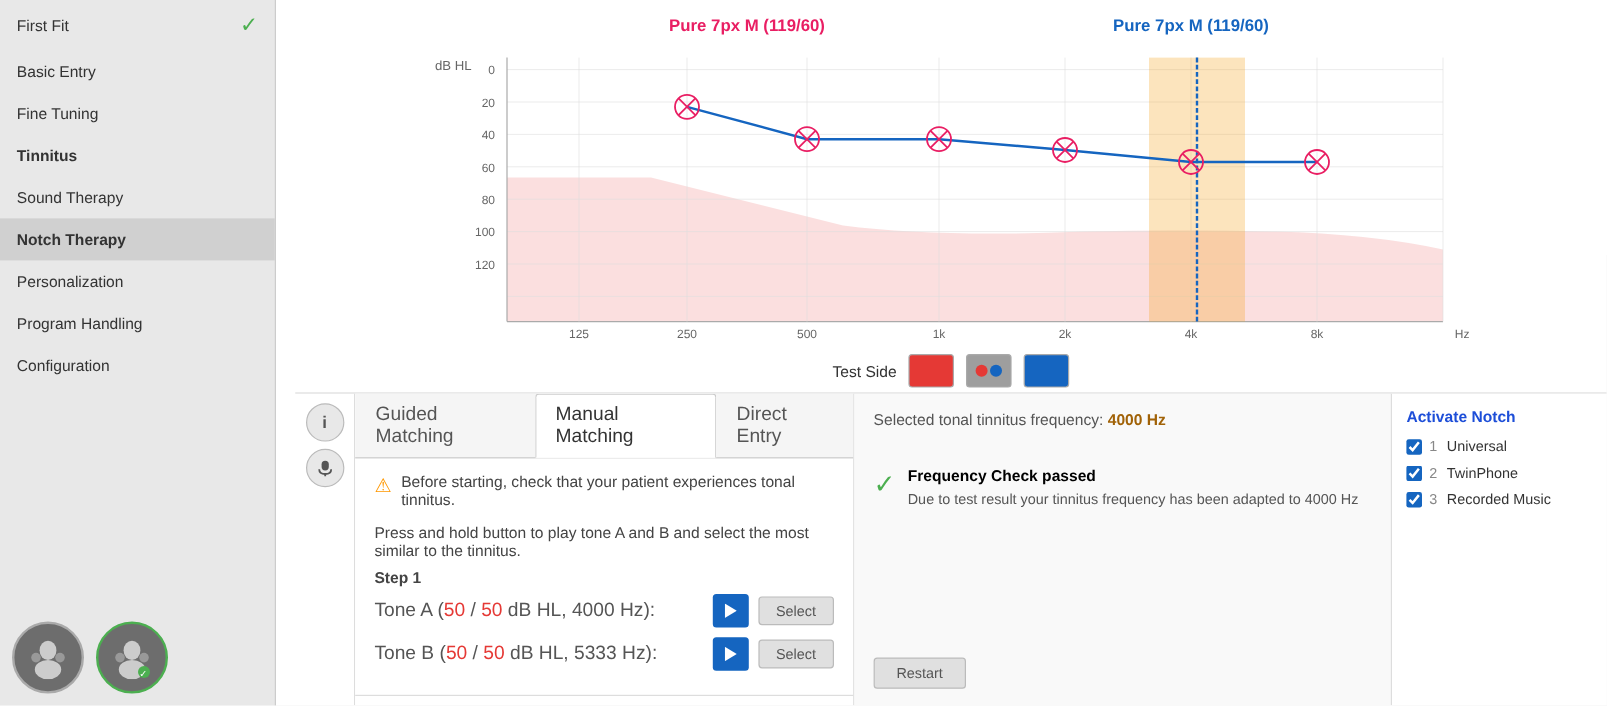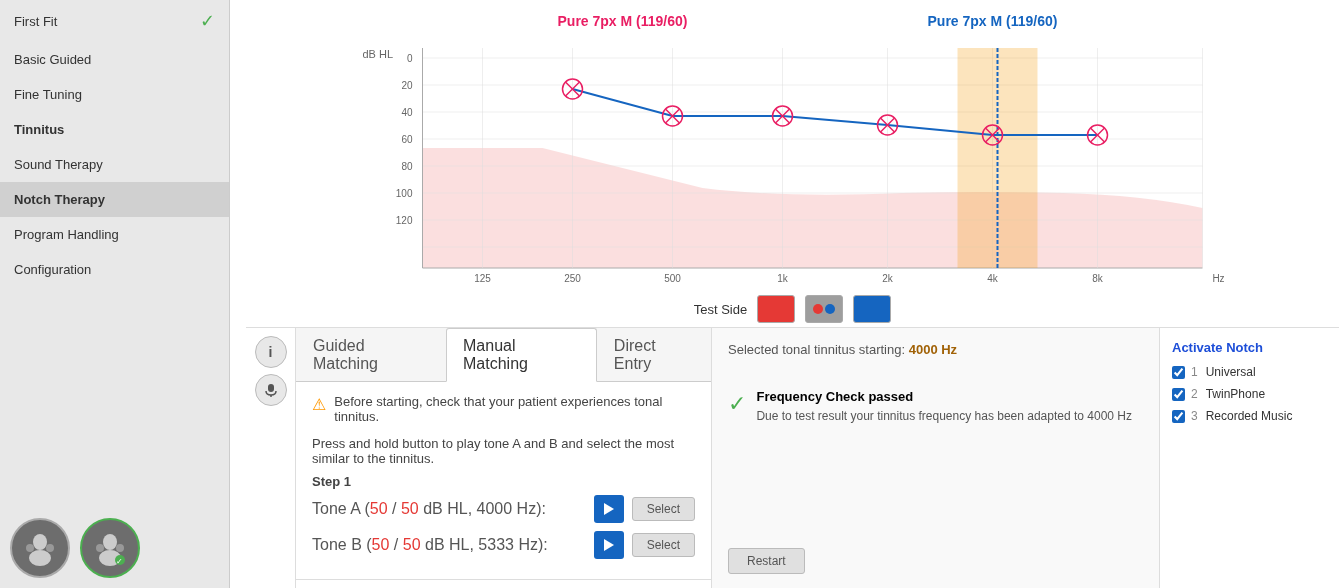--- a/index.html
+++ b/index.html
@@ -267,33 +267,36 @@
   </style>
 </head>
 <body>
 
 <div id="sidebar">
   <div class="sidebar-item">
     <span>First Fit</span>
     <span class="check">✓</span>
   </div>
   <div class="sidebar-item">
-    <span>Basic Guided</span>
+    <span>Basic Entry</span>
   </div>
   <div class="sidebar-item">
     <span>Fine Tuning</span>
   </div>
   <div class="sidebar-item" style="font-weight:bold;">
     <span>Tinnitus</span>
   </div>
   <div class="sidebar-item">
     <span>Sound Therapy</span>
   </div>
   <div class="sidebar-item active" style="font-weight:bold;">
     <span>Notch Therapy</span>
+  </div>
+  <div class="sidebar-item">
+    <span>Personalization</span>
   </div>
   <div class="sidebar-item">
     <span>Program Handling</span>
   </div>
   <div class="sidebar-item">
     <span>Configuration</span>
   </div>
   <div class="sidebar-bottom">
     <div class="avatar" style="background:#6d6d6d;">
       <svg width="36" height="36" viewBox="0 0 36 36">
@@ -461,21 +464,21 @@
       </div>
       <div class="bottom-bar">
         <button class="restart-btn">Restart</button>
         <span class="volume-icon">🔇</span>
         <input type="range" class="volume-slider" value="50" min="0" max="100" style="">
       </div>
     </div>
 
     <div id="freq-panel">
       <div class="freq-header">
-        <span>Selected tonal tinnitus starting:</span>
+        <span>Selected tonal tinnitus frequency:</span>
         <span class="freq-value">4000 Hz</span>
       </div>
       <div class="freq-check">
         <span class="check-icon">✓</span>
         <div>
           <div class="check-title">Frequency Check passed</div>
           <div class="check-desc">Due to test result your tinnitus frequency has been adapted to 4000 Hz</div>
         </div>
       </div>
       <button class="freq-restart-btn" style="margin-top:auto;">Restart</button>

